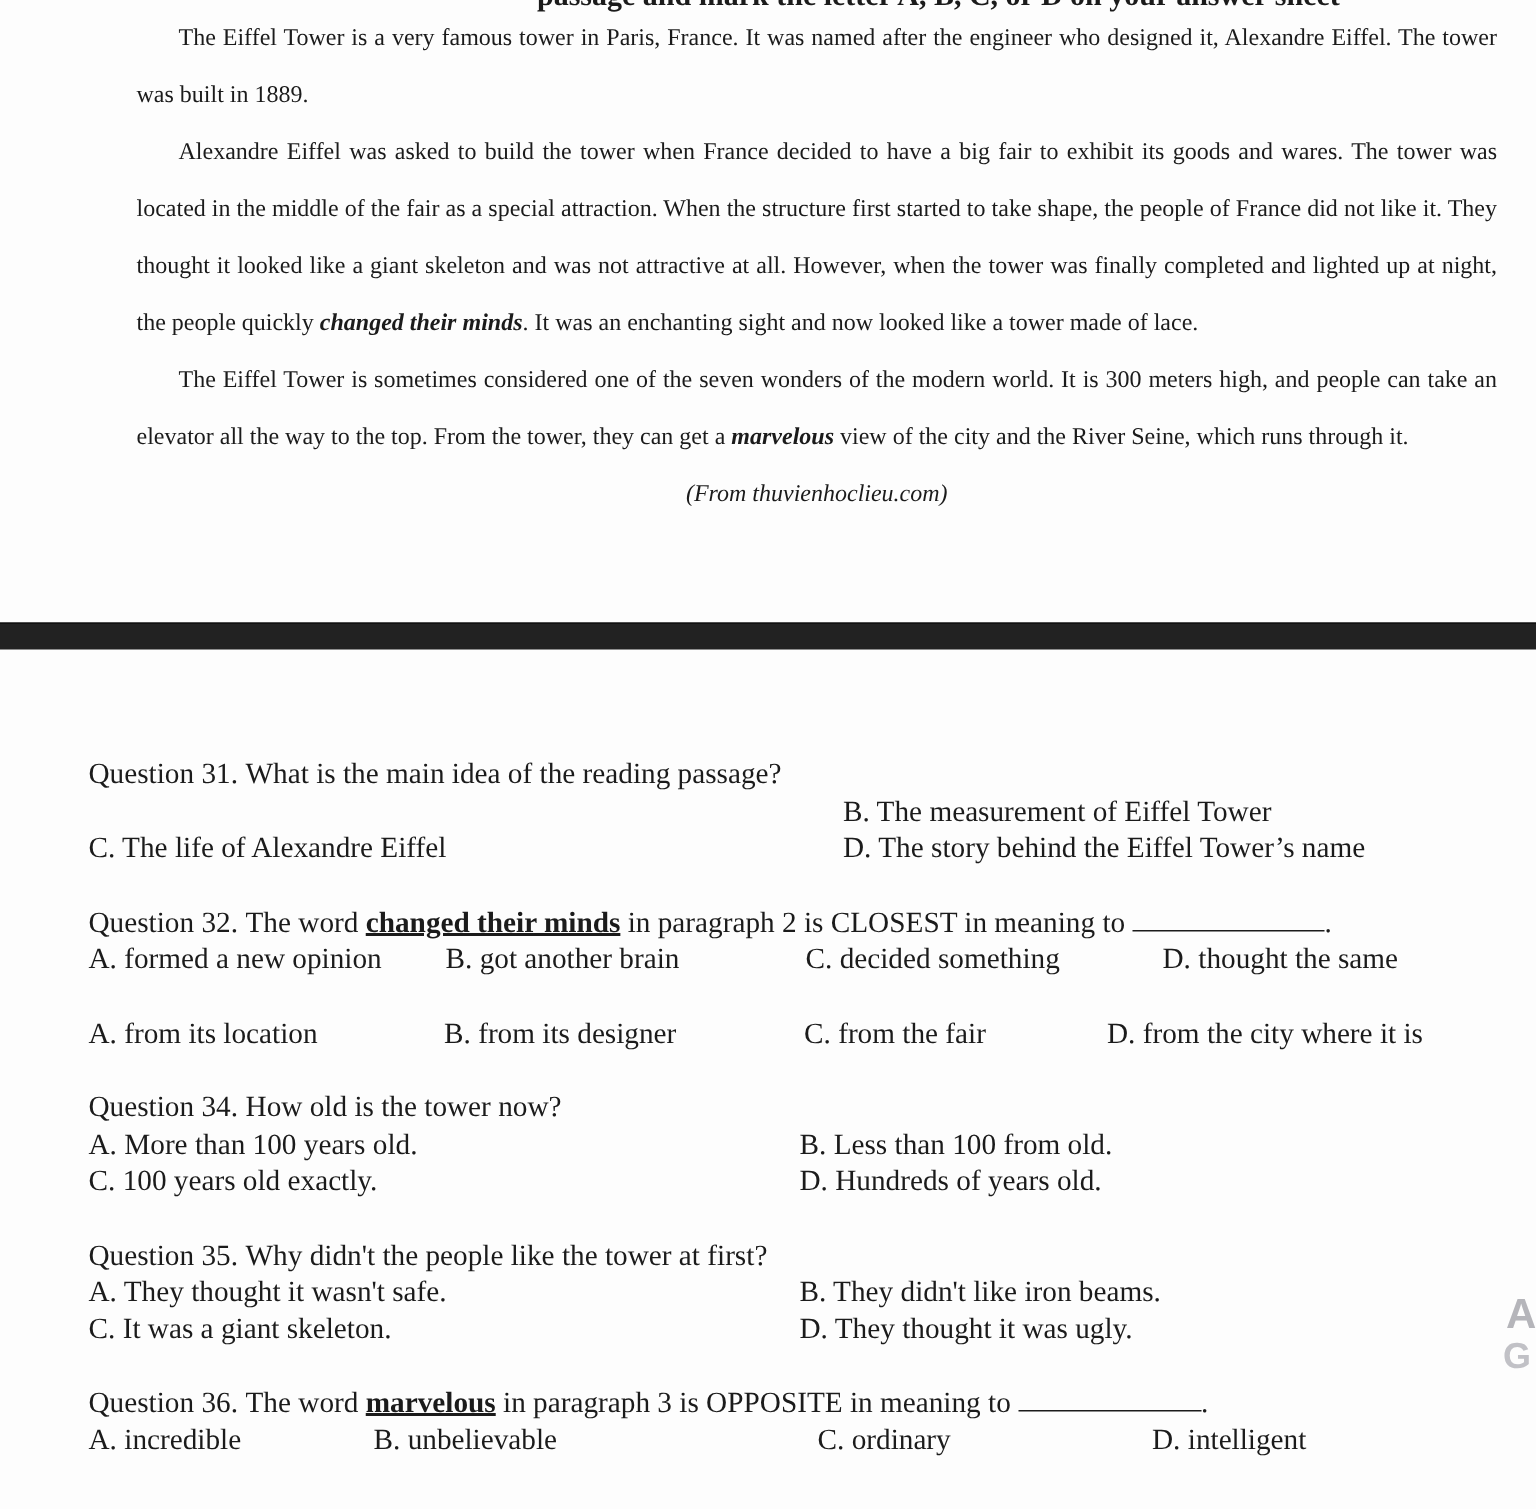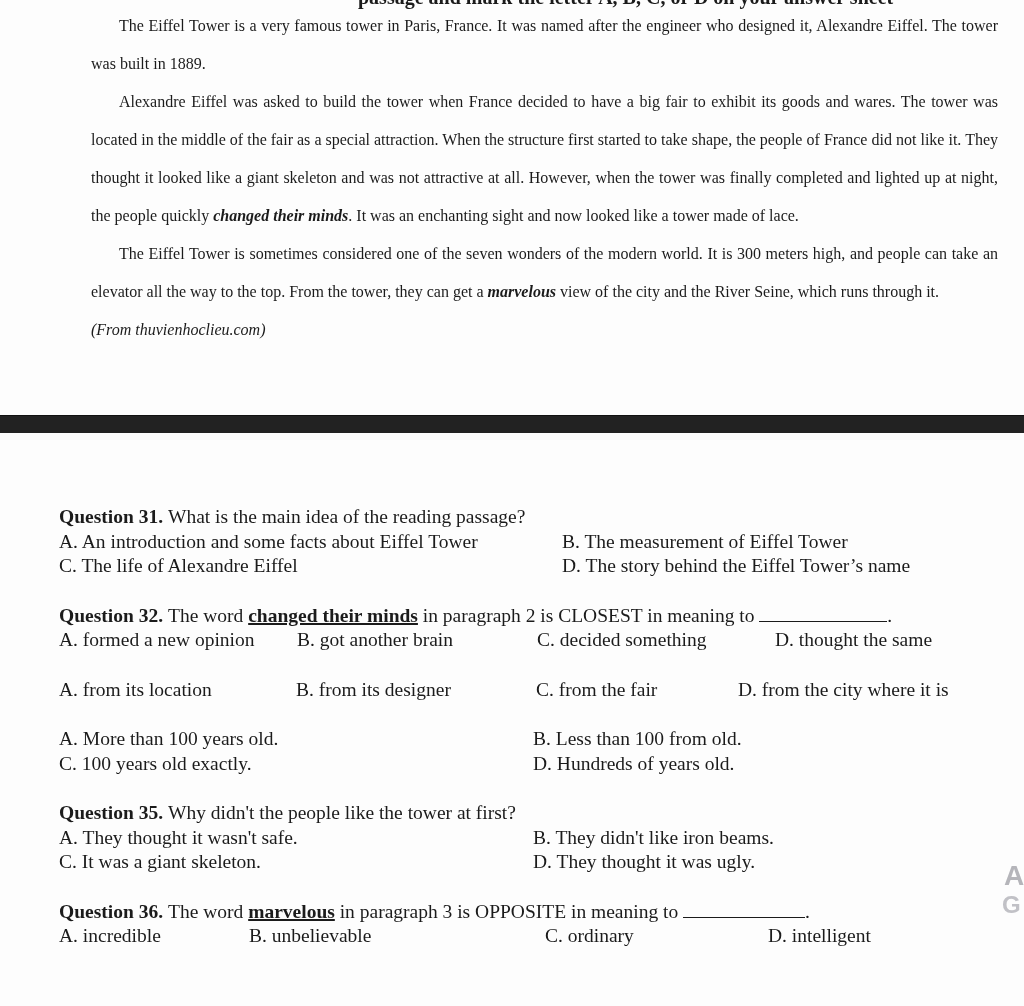--- a/index.html
+++ b/index.html
@@ -16,34 +16,34 @@
     position:absolute;top:-14px;left:358px;
     font-weight:bold;font-size:20px;white-space:nowrap;color:#1b1b1b;
   }
   
   .passage{
     position:absolute;top:7px;left:59px;width:907px;
     font-size:16px;line-height:38px;margin-left:32px;
   }
   .para{margin:0;text-indent:28px;text-align:justify;}
   .bi{font-weight:bold;font-style:italic;}
-  .source-line{margin:0;font-style:italic;}
+  .source-line{margin:0;font-style:italic;text-align:center;}
   
   .divider-bar{
     position:absolute;top:415px;left:0;width:1024px;height:17px;
     background:#222222;border-top:1px solid #111;
   }
   
   .questions{
     position:absolute;top:505px;left:59px;width:907px;
     font-size:19.5px;line-height:24.5px;
   }
   .question{margin:0 0 25px 0;}
   .q-title{white-space:nowrap;}
-  .q-label{font-weight:bold;padding-right:5px;text-align:right;}
+  .q-label{font-weight:normal;padding-right:5px;text-align:right;}
   .bu{font-weight:bold;text-decoration:underline;text-decoration-thickness:2px;}
   .blank{
     display:inline-block;height:2px;border-bottom:1.8px solid #1b1b1b;
   }
   .opt-row{position:relative;height:24.5px;}
   .opt{position:absolute;top:0;white-space:nowrap;}
   
   .edge-letter{
     position:absolute;
     font-family:"Liberation Sans","DejaVu Sans",sans-serif;
@@ -66,21 +66,20 @@
     <p class="source-line">(From thuvienhoclieu.com)</p>
   </div>
 
   <div class="divider-bar"></div>
 
   <div class="questions">
 
     <div class="question">
       <div class="q-title"><span class="q-label">Question 31.</span><span>What is the main idea of the reading passage?</span></div>
       <div class="opt-row">
-        <span class="opt" style="left:0">A. An introduction and some facts about Eiffel Tower</span>
         <span class="opt" style="left:503px">B. The measurement of Eiffel Tower</span>
       </div>
       <div class="opt-row">
         <span class="opt" style="left:503px">D. The story behind the Eiffel Tower’s name</span>
         <span class="opt" style="left:0">C. The life of Alexandre Eiffel</span>
       </div>
     </div>
 
     <div class="question">
       <div class="q-title"><span class="q-label">Question 32.</span><span>The word </span><span class="bu">changed their minds</span><span> in paragraph 2 is CLOSEST in meaning to </span><span class="blank" style="width:128px"></span><span>.</span></div>
@@ -95,20 +94,21 @@
     <div class="question">
       <div class="opt-row">
         <span class="opt" style="left:0">A. from its location</span>
         <span class="opt" style="left:237px">B. from its designer</span>
         <span class="opt" style="left:477px">C. from the fair</span>
         <span class="opt" style="left:679px">D. from the city where it is</span>
       </div>
     </div>
 
     <div class="question">
+      <div class="q-title"><span class="q-label">Question 34.</span><span>How old is the tower now?</span></div>
       <div class="opt-row">
         <span class="opt" style="left:0">A. More than 100 years old.</span>
         <span class="opt" style="left:474px">B. Less than 100 from old.</span>
       </div>
       <div class="opt-row">
         <span class="opt" style="left:0">C. 100 years old exactly.</span>
         <span class="opt" style="left:474px">D. Hundreds of years old.</span>
       </div>
     </div>
 

